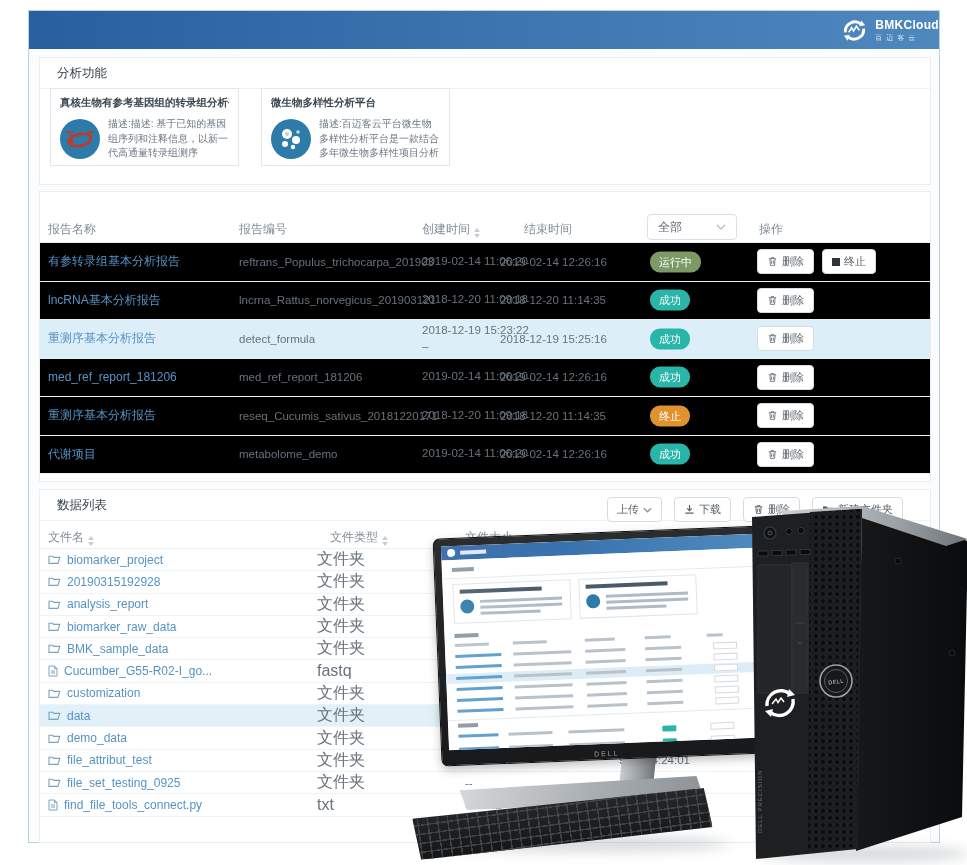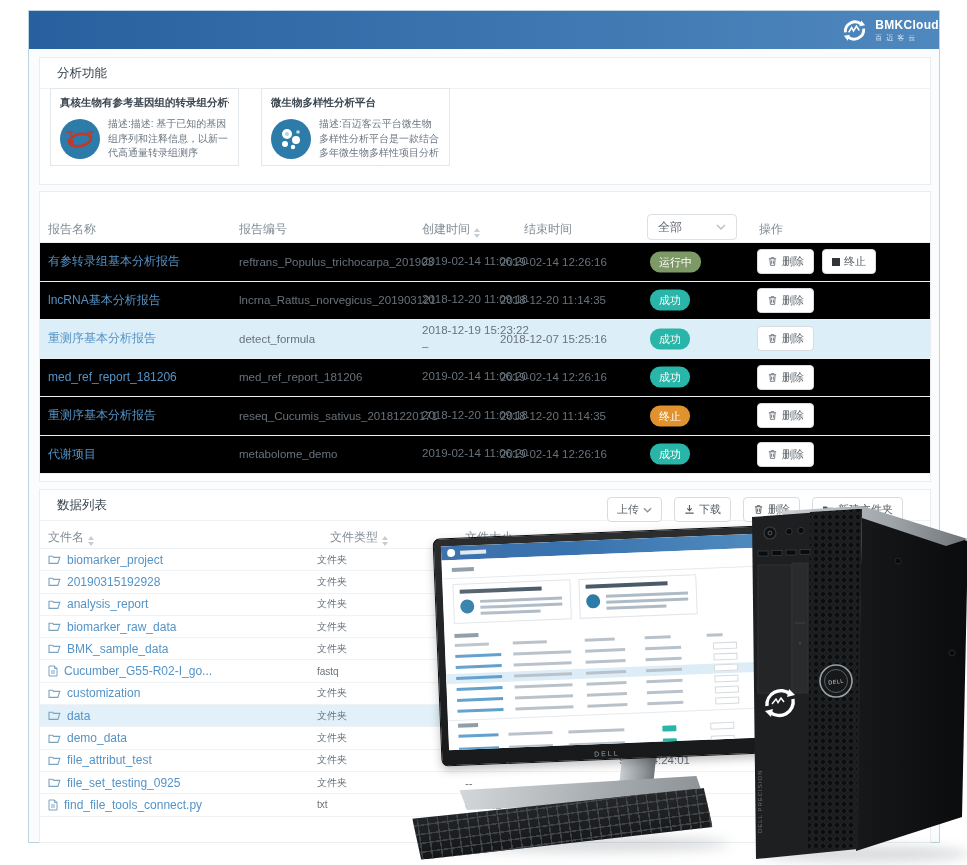--- a/index.html
+++ b/index.html
@@ -63,21 +63,21 @@
   .panel-files { top:478px; height:354px; }
   .ftoolbar { position:absolute; top:7px; left:567px; display:flex; gap:12px; }
   .fhead { position:absolute; left:0; top:36px; width:100%; height:22px; }
   .fhead .hl { position:absolute; top:3px; font-size:12px; color:#828d96; }
   .fh-name{left:8px;} .fh-type{left:290px;} .fh-size{left:425px;} .fh-created{left:579px;}
   .fdivider { position:absolute; left:0; top:58px; width:100%; border-top:1px solid #eef1f4; }
   .frows { position:absolute; left:0; top:59px; width:100%; }
   .frow { position:relative; height:22.3px; border-bottom:1px solid #f0f3f5; background:#fff; }
   .frow.hl { background:#e2f0f9; }
   .fcell { position:absolute; top:0; bottom:0; display:flex; align-items:center; font-size:11.5px; color:#68727c; }
-  .f-name{left:8px;width:260px; gap:6px;} .f-type{left:277px;width:120px; font-size:10px;}
+  .f-name{left:8px;width:260px; gap:6px;} .f-type{left:277px;width:120px; font-size:16px;}
   .f-size{left:425px;width:120px;} .f-created{left:579px;width:170px;}
   .sort { display:inline-flex; flex-direction:column; gap:2px; margin-left:4px; vertical-align:1px; }
   .sort i { display:block; width:0; height:0; border-left:3.5px solid transparent; border-right:3.5px solid transparent; }
   .sort .up { border-bottom:4px solid #c6ccd2; }
   .sort .dn { border-top:4px solid #c6ccd2; }
 
   
   .hw { position:absolute; pointer-events:none; }
   .monitor { left:437px; top:532px; width:331px; height:228px; transform:rotate(-2.3deg); z-index:10;
     background:linear-gradient(180deg,#2a2c2e,#17191b); border:1px solid #0d0e0f; border-radius:7px; padding:7px 7px 15px;
@@ -237,21 +237,21 @@
   </div>
           <div class="prow hl">
     <span class="cell c-name">
               <a class="plink">重测序基本分析报告</a>
             </span>
     <span class="cell c-code">detect_formula</span>
     <span class="cell c-created">
               <span class="l1">2018-12-19 15:23:22</span>
               <span class="l2">–</span>
             </span>
-    <span class="cell c-ended">2018-12-07 15:25:16</span>
+    <span class="cell c-ended">2018-12-19 15:25:16</span>
     <span class="badge badge-success">成功</span>
     <span class="ops">
       <button class="btn b-del">
         <svg width="11" height="11" viewBox="0 0 12 12">
                   <path d="M2 3h8 M4.5 3V1.8h3V3 M3.2 3l.5 7.2h4.6L8.8 3 M5 5v3.5 M7 5v3.5" fill="none" stroke="#6b7280" stroke-width="1"></path>
                 </svg>
         <span class="bl">删除</span>
       </button>
 
     </span>

